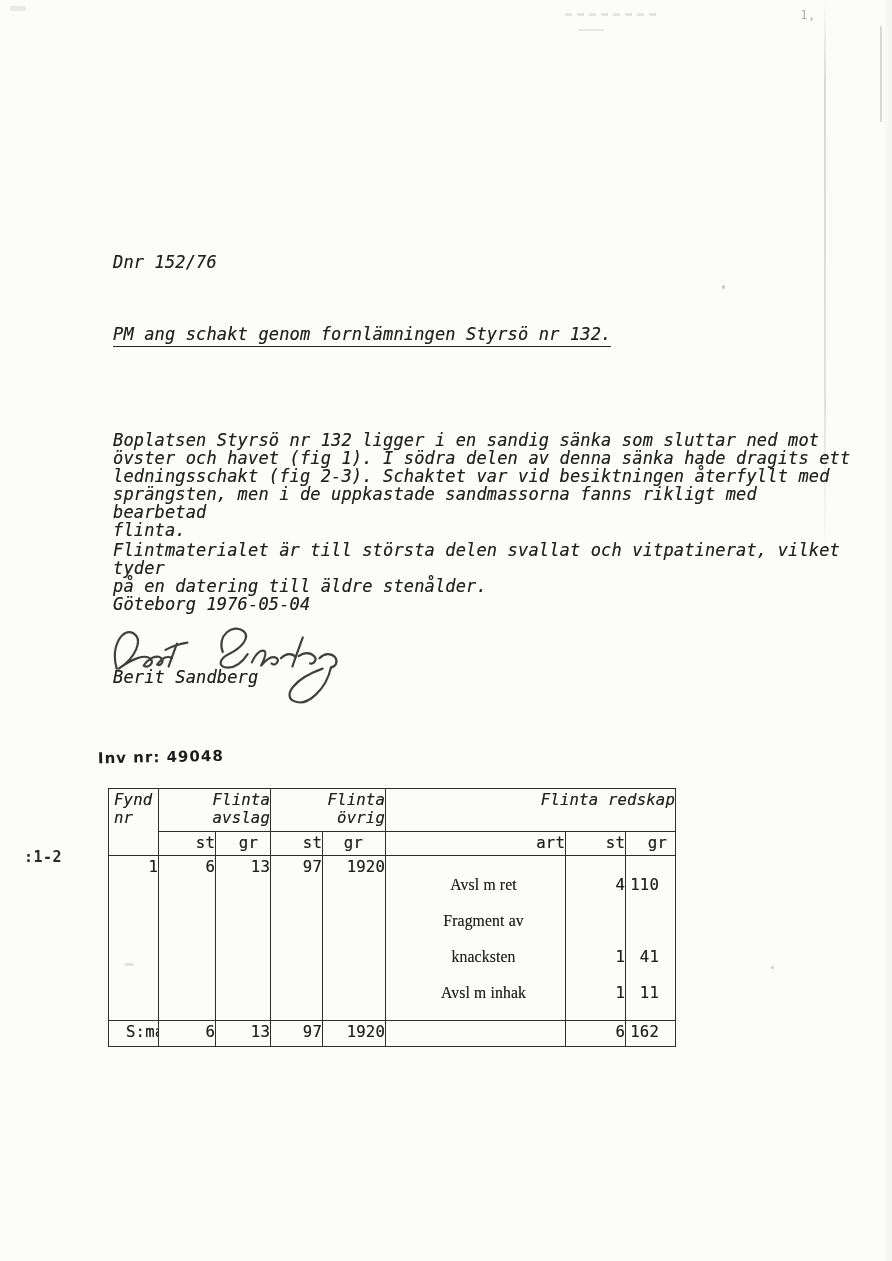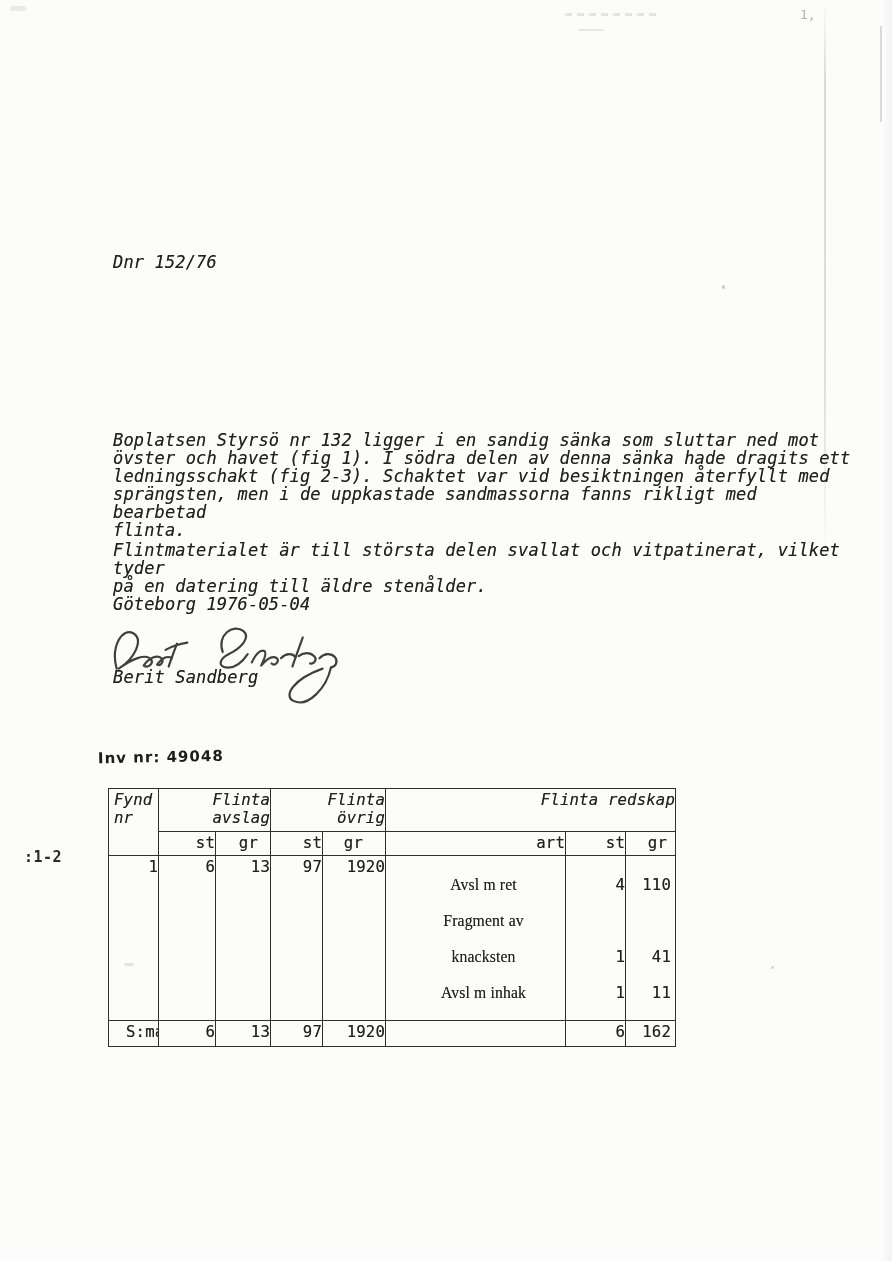--- a/index.html
+++ b/index.html
@@ -44,21 +44,21 @@
     text-align:right;
     white-space:pre-line;
     overflow:hidden;
   }
   .findtable .h-left{text-align:left;padding-left:5px;}
   .findtable .h-redskap{text-align:right;padding-left:16px;}
   .findtable .gr-h{text-align:right;padding-right:12px;}
   .findtable .gr-h2{text-align:right;padding-right:22px;}
   .findtable .gr-h3{text-align:right;padding-right:8px;}
   .findtable .art-cell{text-align:center;padding-left:16px;font-family:Liberation Serif, serif;}
-  .findtable .num-right{text-align:right;padding-right:4px;}
+  .findtable .num-right{text-align:right;padding-right:16px;}
   .findtable .sum-label{text-align:left;padding-left:17px;}
   .cell-lines div{height:18px;line-height:18px;}
   .row-main td{height:83px;}
   .row-head1 th{height:40px;font-style:italic;}
   .row-head2 th{height:21px;}
   .row-sum td{height:23px;}
   
   .sig-block{position:absolute;left:100px;top:610px;width:260px;height:110px;}
   .inv-note{
     position:absolute;left:98px;top:748px;
@@ -114,20 +114,23 @@
   <div class="corner-mark">1,</div>
   <div class="crease"></div>
   <div class="edge-line"></div>
   <div class="speck s1"></div>
   <div class="speck s2"></div>
   <div class="speck s4"></div>
   <div class="edge-shade"></div>
 
   <div class="type" style="left:113px;top:253px;">Dnr 152/76</div>
 
+  <div class="type" style="left:113px;top:307px;">
+    <span class="title">PM ang schakt genom fornlämningen Styrsö nr 132.</span>
+  </div>
 
 
   <div class="type" style="left:113px;top:431px;width:740px;">Boplatsen Styrsö nr 132 ligger i en sandig sänka som sluttar ned mot
 övster och havet (fig 1). I södra delen av denna sänka hade dragits ett
 ledningsschakt (fig 2-3). Schaktet var vid besiktningen återfyllt med
 sprängsten, men i de uppkastade sandmassorna fanns rikligt med bearbetad
 flinta.</div>
 
   <div class="type" style="left:113px;top:541px;width:760px;">Flintmaterialet är till största delen svallat och vitpatinerat, vilket tyder
 på en datering till äldre stenålder.</div>

